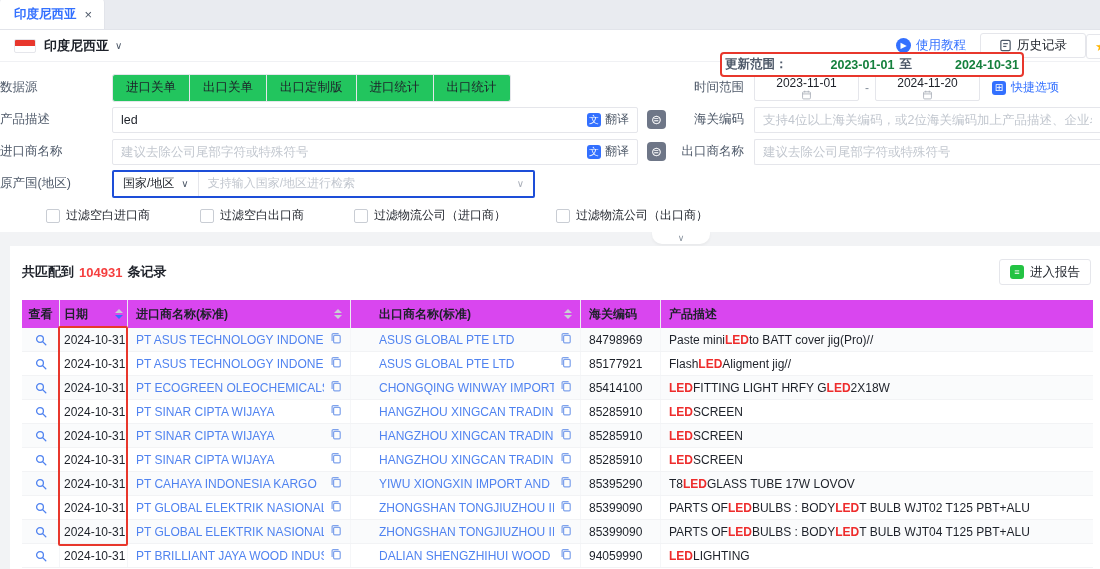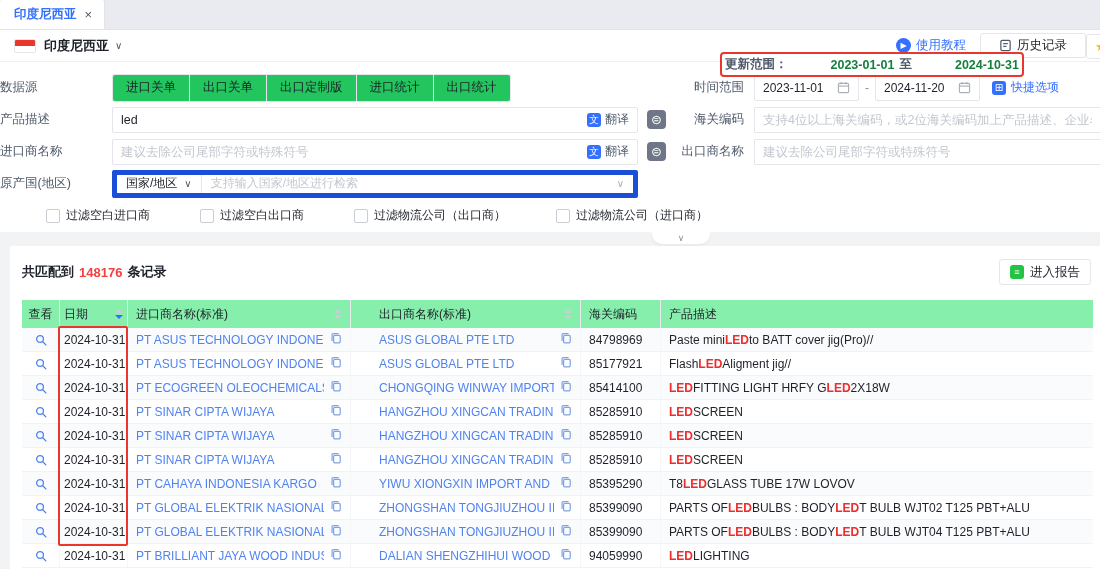--- a/index.html
+++ b/index.html
@@ -36,56 +36,56 @@
   .lbl-r { width:68px; text-align:right; margin-right:10px; color:#4e5969; font-size:12.5px; flex:none; }
   .left-zone { display:flex; align-items:center; width:676px; flex:none; }
   .right-zone { display:flex; align-items:center; flex:1; min-width:0; }
 
   .src-tabs { display:flex; }
   .src-tab { height:28px; display:flex; align-items:center; padding:0 13px; border:1px solid #e5e6eb; border-left:none; background:#22c55e; font-size:12.5px; cursor:pointer; }
   .src-tab:first-child { border-left:1px solid #e5e6eb; border-radius:3px 0 0 3px; }
   .src-tab:last-child { border-radius:0 3px 3px 0; }
   .src-tab.active { background:#e8f3ff; color:#3370ff; border-color:#e8f3ff; }
 
-  .date-box { width:105px; height:26px; border:1px solid #e5e6eb; border-radius:2px; display:flex; align-items:center; justify-content:space-between; padding:0 8px; background:#fff; }
+  .date-box { width:105px; height:26px; border:1px solid #e5e6eb; border-radius:2px; display:flex; align-items:center; justify-content:space-between; padding:0 8px; background:#fff;flex-direction:column; }
   .date-sep { margin:0 6px; color:#86909c; }
   .quick { display:flex; align-items:center; gap:5px; color:#3370ff; margin-left:12px; cursor:pointer; white-space:nowrap; }
   .grid-ic { width:14px; height:14px; border-radius:3px; background:#3370ff; color:#fff; font-size:10px; line-height:14px; text-align:center; }
 
   .inp-wrap { width:526px; height:26px; border:1px solid #e5e6eb; border-radius:2px; background:#fff; display:flex; align-items:center; padding:0 8px; flex:none; }
   .inp-wrap input { border:none; outline:none; flex:1; min-width:0; font-size:12.5px; font-family:inherit; color:#1d2129; background:transparent; }
   .inp-wrap input::placeholder, .inp-r input::placeholder { color:#c2c7cf; }
   .translate { display:flex; align-items:center; gap:4px; color:#4e5969; cursor:pointer; flex:none; }
   .tr-ic { width:14px; height:14px; border-radius:3px; background:#3370ff; color:#fff; font-size:10px; line-height:14px; text-align:center; }
   .eq-ic { width:19px; height:19px; border-radius:4px; background:#6e7687; color:#fff; display:flex; align-items:center; justify-content:center; font-size:13px; margin-left:9px; cursor:pointer; flex:none; }
 
   .inp-r { flex:1; min-width:0; height:26px; border:1px solid #e5e6eb; border-radius:2px 0 0 2px; background:#fff; display:flex; align-items:center; padding:0 8px; border-right:none; }
   .inp-r input { border:none; outline:none; flex:1; min-width:0; font-size:12.5px; font-family:inherit; background:transparent; }
 
-  .origin-ctl { width:526px; height:28px; border:5px solid #1d4ed8; border-radius:2px; background:#fff; display:flex; align-items:center; }
+  .origin-ctl { width:423px; height:28px; border:2px solid #1d4ed8; border-radius:2px; background:#fff; display:flex; align-items:center; }
   .origin-sel { display:flex; align-items:center; gap:7px; padding:0 9px; border-right:1px solid #e5e6eb; height:100%; cursor:pointer; white-space:nowrap; }
   .origin-inp { flex:1; padding:0 9px; color:#c2c7cf; }
   .origin-chev { padding:0 9px; color:#a9aeb8; font-size:10px; }
 
   .cb-row { display:flex; align-items:center; gap:26px; margin:10px 0 0 22px; }
   .cb { display:flex; align-items:center; gap:6px; cursor:pointer;padding-left:24px; }
   .cb-box { width:14px; height:14px; border:1px solid #c9cdd4; border-radius:2px; background:#fff; flex:none; }
 
   .collapse-strip { height:14px; background:#f2f3f5; position:relative; }
   .collapse-tab { position:absolute; left:652px; top:-1px; width:58px; height:13px; background:#fff; border-radius:0 0 10px 10px; display:flex; align-items:center; justify-content:center; color:#86909c; font-size:9px; cursor:pointer; box-shadow:0 2px 3px rgba(0,0,0,0.04); }
 
   
   .results { position:absolute; top:246px; left:10px; width:1095px; height:323px; background:#fff; padding:12px; overflow:hidden; }
   .res-head { height:28px; display:flex; align-items:center; margin-bottom:14px; }
   .res-count { font-size:13px; font-weight:600; display:flex; gap:5px; align-items:center; }
   .res-num { color:#f53f3f; font-weight:700; }
   .report-btn { margin-left:auto; margin-right:2px; height:26px; border:1px solid #e5e6eb; border-radius:3px; background:#fff; display:flex; align-items:center; gap:6px; padding:0 10px; font-size:12.5px; cursor:pointer; }
   .rep-ic { width:14px; height:14px; border-radius:3px; background:#23c343; color:#fff; font-size:9px; line-height:14px; text-align:center; }
 
-  .thead { display:flex; height:28px; background:#86efac; align-items:flex-end; font-weight:400; }
+  .thead { display:flex; height:28px; background:#d946ef; align-items:flex-end; font-weight:700; }
   .th { display:flex; align-items:center; justify-content:space-between; padding:0 8px; height:100%; border-right:1px solid #e9ebef; }
   .th:last-child { border-right:none; }
   .trow { display:flex; height:24px; align-items:center; border-bottom:1px solid #f2f3f5; }
   .trow.odd { background:#fafbfc; }
   .td { padding:0 8px; height:100%; display:flex; align-items:center; border-right:1px solid #f5f6f8; overflow:hidden; white-space:nowrap; }
   .td:last-child { border-right:none; }
   .col0 { width:38px; flex:none; justify-content:center; padding:0; }
   .col1 { width:68px; flex:none; padding:0 4px; }
   .col2 { width:223px; flex:none; }
   .col3 { width:210px; flex:none;margin-left:20px; }
@@ -241,41 +241,41 @@
       <div class="cb">
         <span class="cb-box"></span>
         <span>过滤空白进口商</span>
       </div>
       <div class="cb">
         <span class="cb-box"></span>
         <span>过滤空白出口商</span>
       </div>
       <div class="cb">
         <span class="cb-box"></span>
-        <span>过滤物流公司（出口商）</span>
+        <span>过滤物流公司（进口商）</span>
       </div>
       <div class="cb">
         <span class="cb-box"></span>
-        <span>过滤物流公司（进口商）</span>
+        <span>过滤物流公司（出口商）</span>
       </div>
     </div>
 
 </div>
 
 <div class="collapse-strip">
   <div class="collapse-tab">
     <span>∨</span>
   </div>
 </div>
 
 <div class="results">
   <div class="res-head">
     <div class="res-count">
       <span>共匹配到</span>
-      <span class="res-num">148176</span>
+      <span class="res-num">104931</span>
       <span>条记录</span>
     </div>
     <div class="report-btn">
       <span class="rep-ic">≡</span>
       <span>进入报告</span>
     </div>
   </div>
 
   <div class="thead">
       <div class="th col0">

